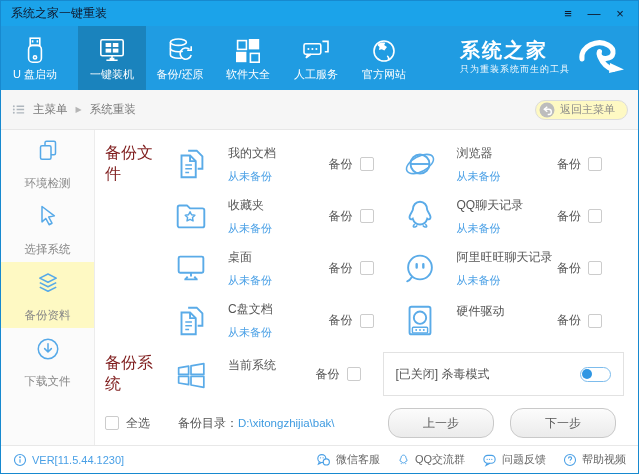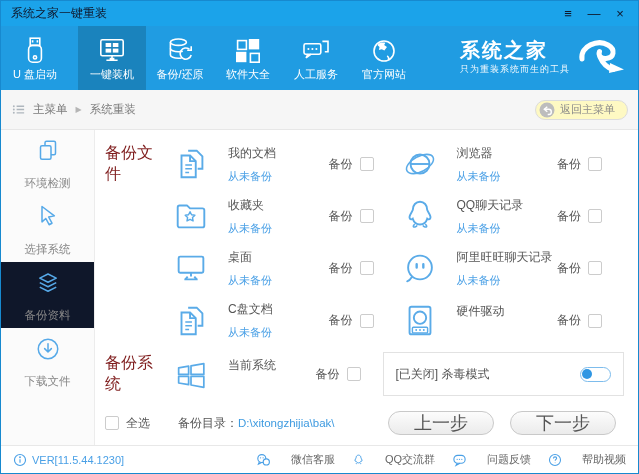--- a/index.html
+++ b/index.html
@@ -54,21 +54,21 @@
     font-size: 11px; cursor: pointer;
   }
   
   .body { flex: 1; display: flex; min-height: 0; }
   .sidebar { width: 94px; background: #fbfbfb; border-right: 1px solid #ececec; flex-shrink: 0; }
   .side-item {
     height: 66px; display: flex; flex-direction: column;
     align-items: center; justify-content: center; gap: 6px;
     cursor: pointer; color: #56a9e8;
   }
-  .side-item.active { background: #0f172a; }
+  .side-item.active { background: #fef9c3; }
   .side-label { font-size: 11.5px; color: #878787; }
   
   .content { flex: 1; background: #fff; padding: 8px 14px 0 10px; display: flex; flex-direction: column; }
   .row { display: flex; align-items: center; height: 53px; }
   .row.sys { height: 56px; }
   .gutter { width: 62px; flex-shrink: 0; font-size: 16px; color: #7f1d1d; }
   .cell { flex: 1; display: flex; align-items: center; min-width: 0; }
   .cell-icon { width: 48px; height: 42px; color: #5aabe8; flex-shrink: 0;
     display: flex; align-items: center; justify-content: center; }
   .cell-txt { flex: 1; padding-left: 13px; min-width: 0; }
@@ -94,32 +94,32 @@
     content: ""; position: absolute; left: 1px; top: 50%; transform: translateY(-50%);
     width: 10px; height: 10px; border-radius: 50%; background: #2f96e3;
   }
   
   .bottom-row { display: flex; align-items: center; height: 44px; font-size: 12px; color: #555; }
   .bottom-row .lbl { margin-left: 7px; }
   .dir-label { margin-left: 28px; }
   .dir-link { color: #3f9be0; cursor: pointer; font-size: 11.5px; }
   .btns { margin-left: auto; display: flex; gap: 16px; padding-right: 8px; }
   .btn {
-    min-width: 106px; height: 24px; border: 1px solid #c9c9c9; border-radius: 13px;
-    background: linear-gradient(#fcfcfc, #ebebeb); color: #555; font-size: 18px;
+    min-width: 106px; height: 30px; border: 1px solid #c9c9c9; border-radius: 13px;
+    background: linear-gradient(#fcfcfc, #ebebeb); color: #555; font-size: 12px;
     display: flex; align-items: center; justify-content: center; cursor: pointer;
   }
   
   .footer {
     height: 28px; border-top: 1px solid #e8e8e8; background: #fff;
     display: flex; align-items: center; padding: 0 12px; flex-shrink: 0; font-size: 11px;
   }
   .version { color: #4aa0e6; display: flex; align-items: center; gap: 5px; cursor: pointer; justify-content: center; }
   .foot-links { margin-left: auto; display: flex; gap: 17px; }
-  .foot-link { display: flex; align-items: center; gap: 20px; color: #666; cursor: pointer; }
+  .foot-link { display: flex; align-items: center; gap: 5px; color: #666; cursor: pointer; }
   .foot-link svg { color: #4aa0e6; }
   svg { flex-shrink: 0; }
 </style>
 </head>
 <body>
 
 <div class="window">
 
   <div class="titlebar">
     <span>系统之家一键重装</span>

